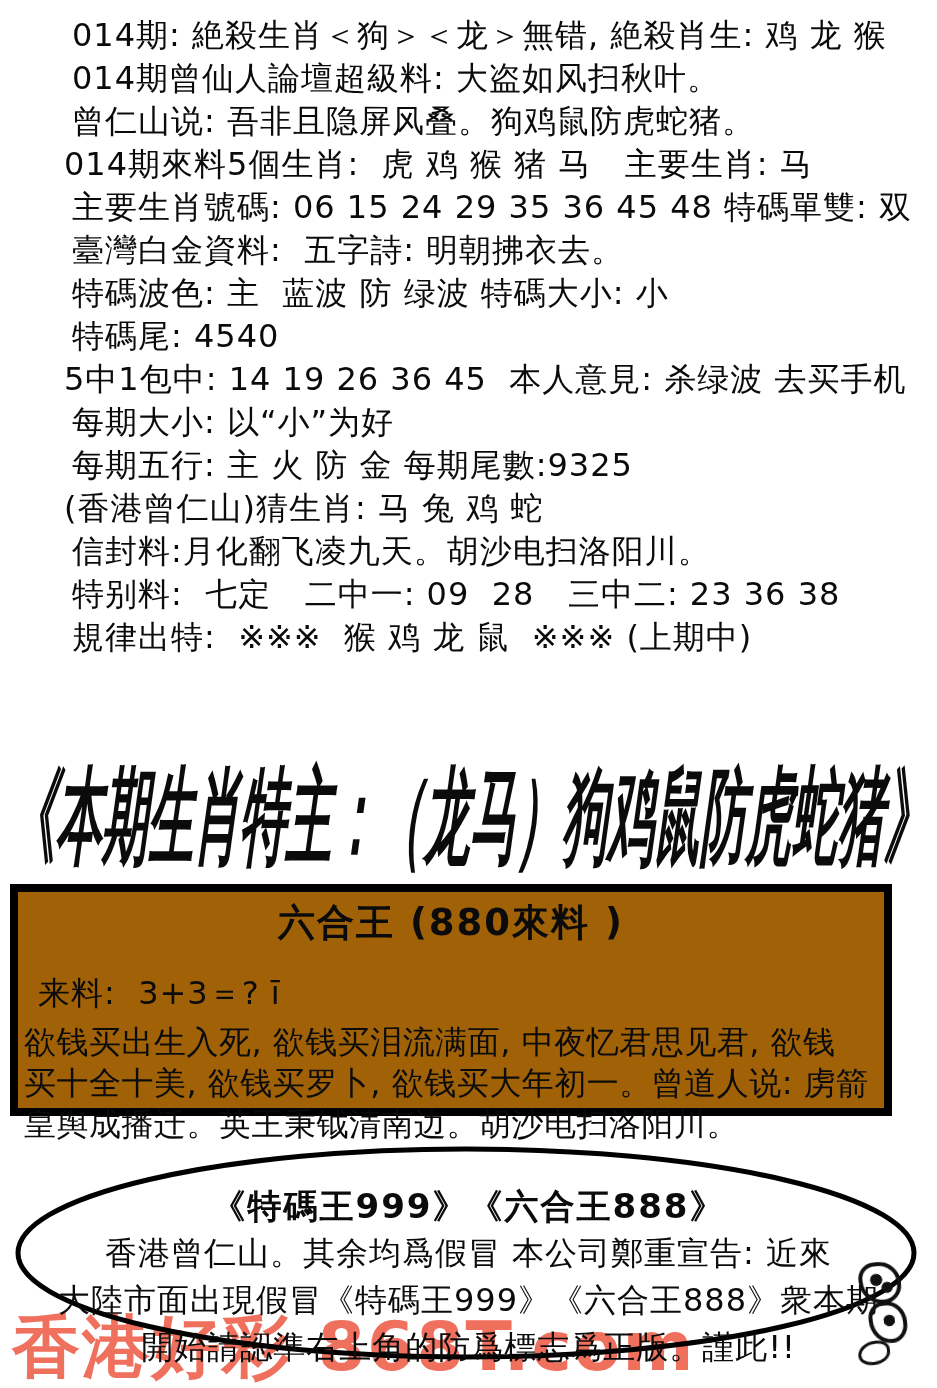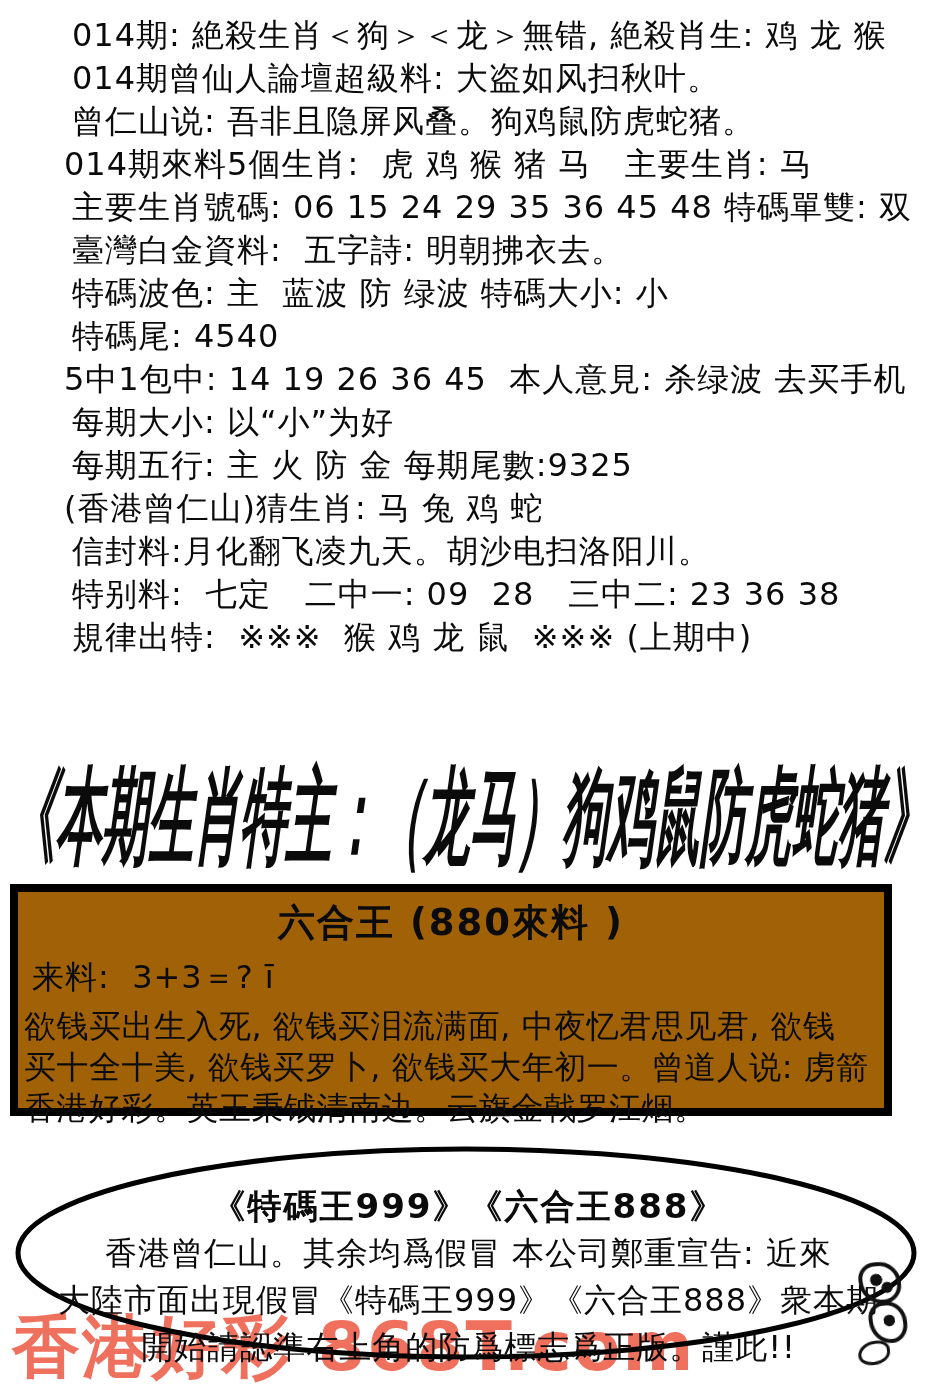--- a/index.html
+++ b/index.html
@@ -34,21 +34,21 @@
   
   .big-box{
     position:absolute;left:10px;top:884px;width:882px;height:232px;
     border:8px solid #000;box-sizing:border-box;background:#a16207;
   }
   .box-title{
     text-align:center;font-size:37px;font-weight:bold;
     margin-top:6px;letter-spacing:2px;white-space:pre;
   }
   .box-formula{
-    font-size:32px;margin-top:8px;padding-left:14px;
+    font-size:32px;margin-top:24px;padding-left:20px;
     white-space:pre;letter-spacing:1px;font-weight:500;
   }
   .box-para{
     margin-top:6px;padding-left:6px;
   }
   .box-para-line{
     font-size:32px;line-height:41px;white-space:nowrap;
     letter-spacing:0.5px;font-weight:500;
   }
   
@@ -110,21 +110,21 @@
   <div class="headline-wrap">
     <span class="headline">《本期生肖特主：（龙马）狗鸡鼠防虎蛇猪》</span>
   </div>
 
   <div class="big-box">
     <div class="box-title">六合王 (880來料 )</div>
     <div class="box-formula">来料:  3+3＝? ī</div>
     <div class="box-para">
       <div class="box-para-line">欲钱买出生入死, 欲钱买泪流满面, 中夜忆君思见君, 欲钱</div>
       <div class="box-para-line">买十全十美, 欲钱买罗卜, 欲钱买大年初一。曾道人说: 虏箭</div>
-      <div class="box-para-line">香港好彩。英王秉钺清南边。云旗金戟罗江烟。</div>
+      <div class="box-para-line">皇舆成播迁。英王秉钺清南边。胡沙电扫洛阳川。</div>
     </div>
   </div>
 
   <div class="watermark" style="color: rgb(240, 112, 94);">香港好彩 868T.com</div>
 
   <svg class="ellipse-svg" viewBox="0 0 937 248" xmlns="http://www.w3.org/2000/svg">
     <ellipse cx="466" cy="113" rx="448" ry="104" fill="none" stroke="#000" stroke-width="5"></ellipse>
   </svg>
 
   <div class="ellipse-text">

